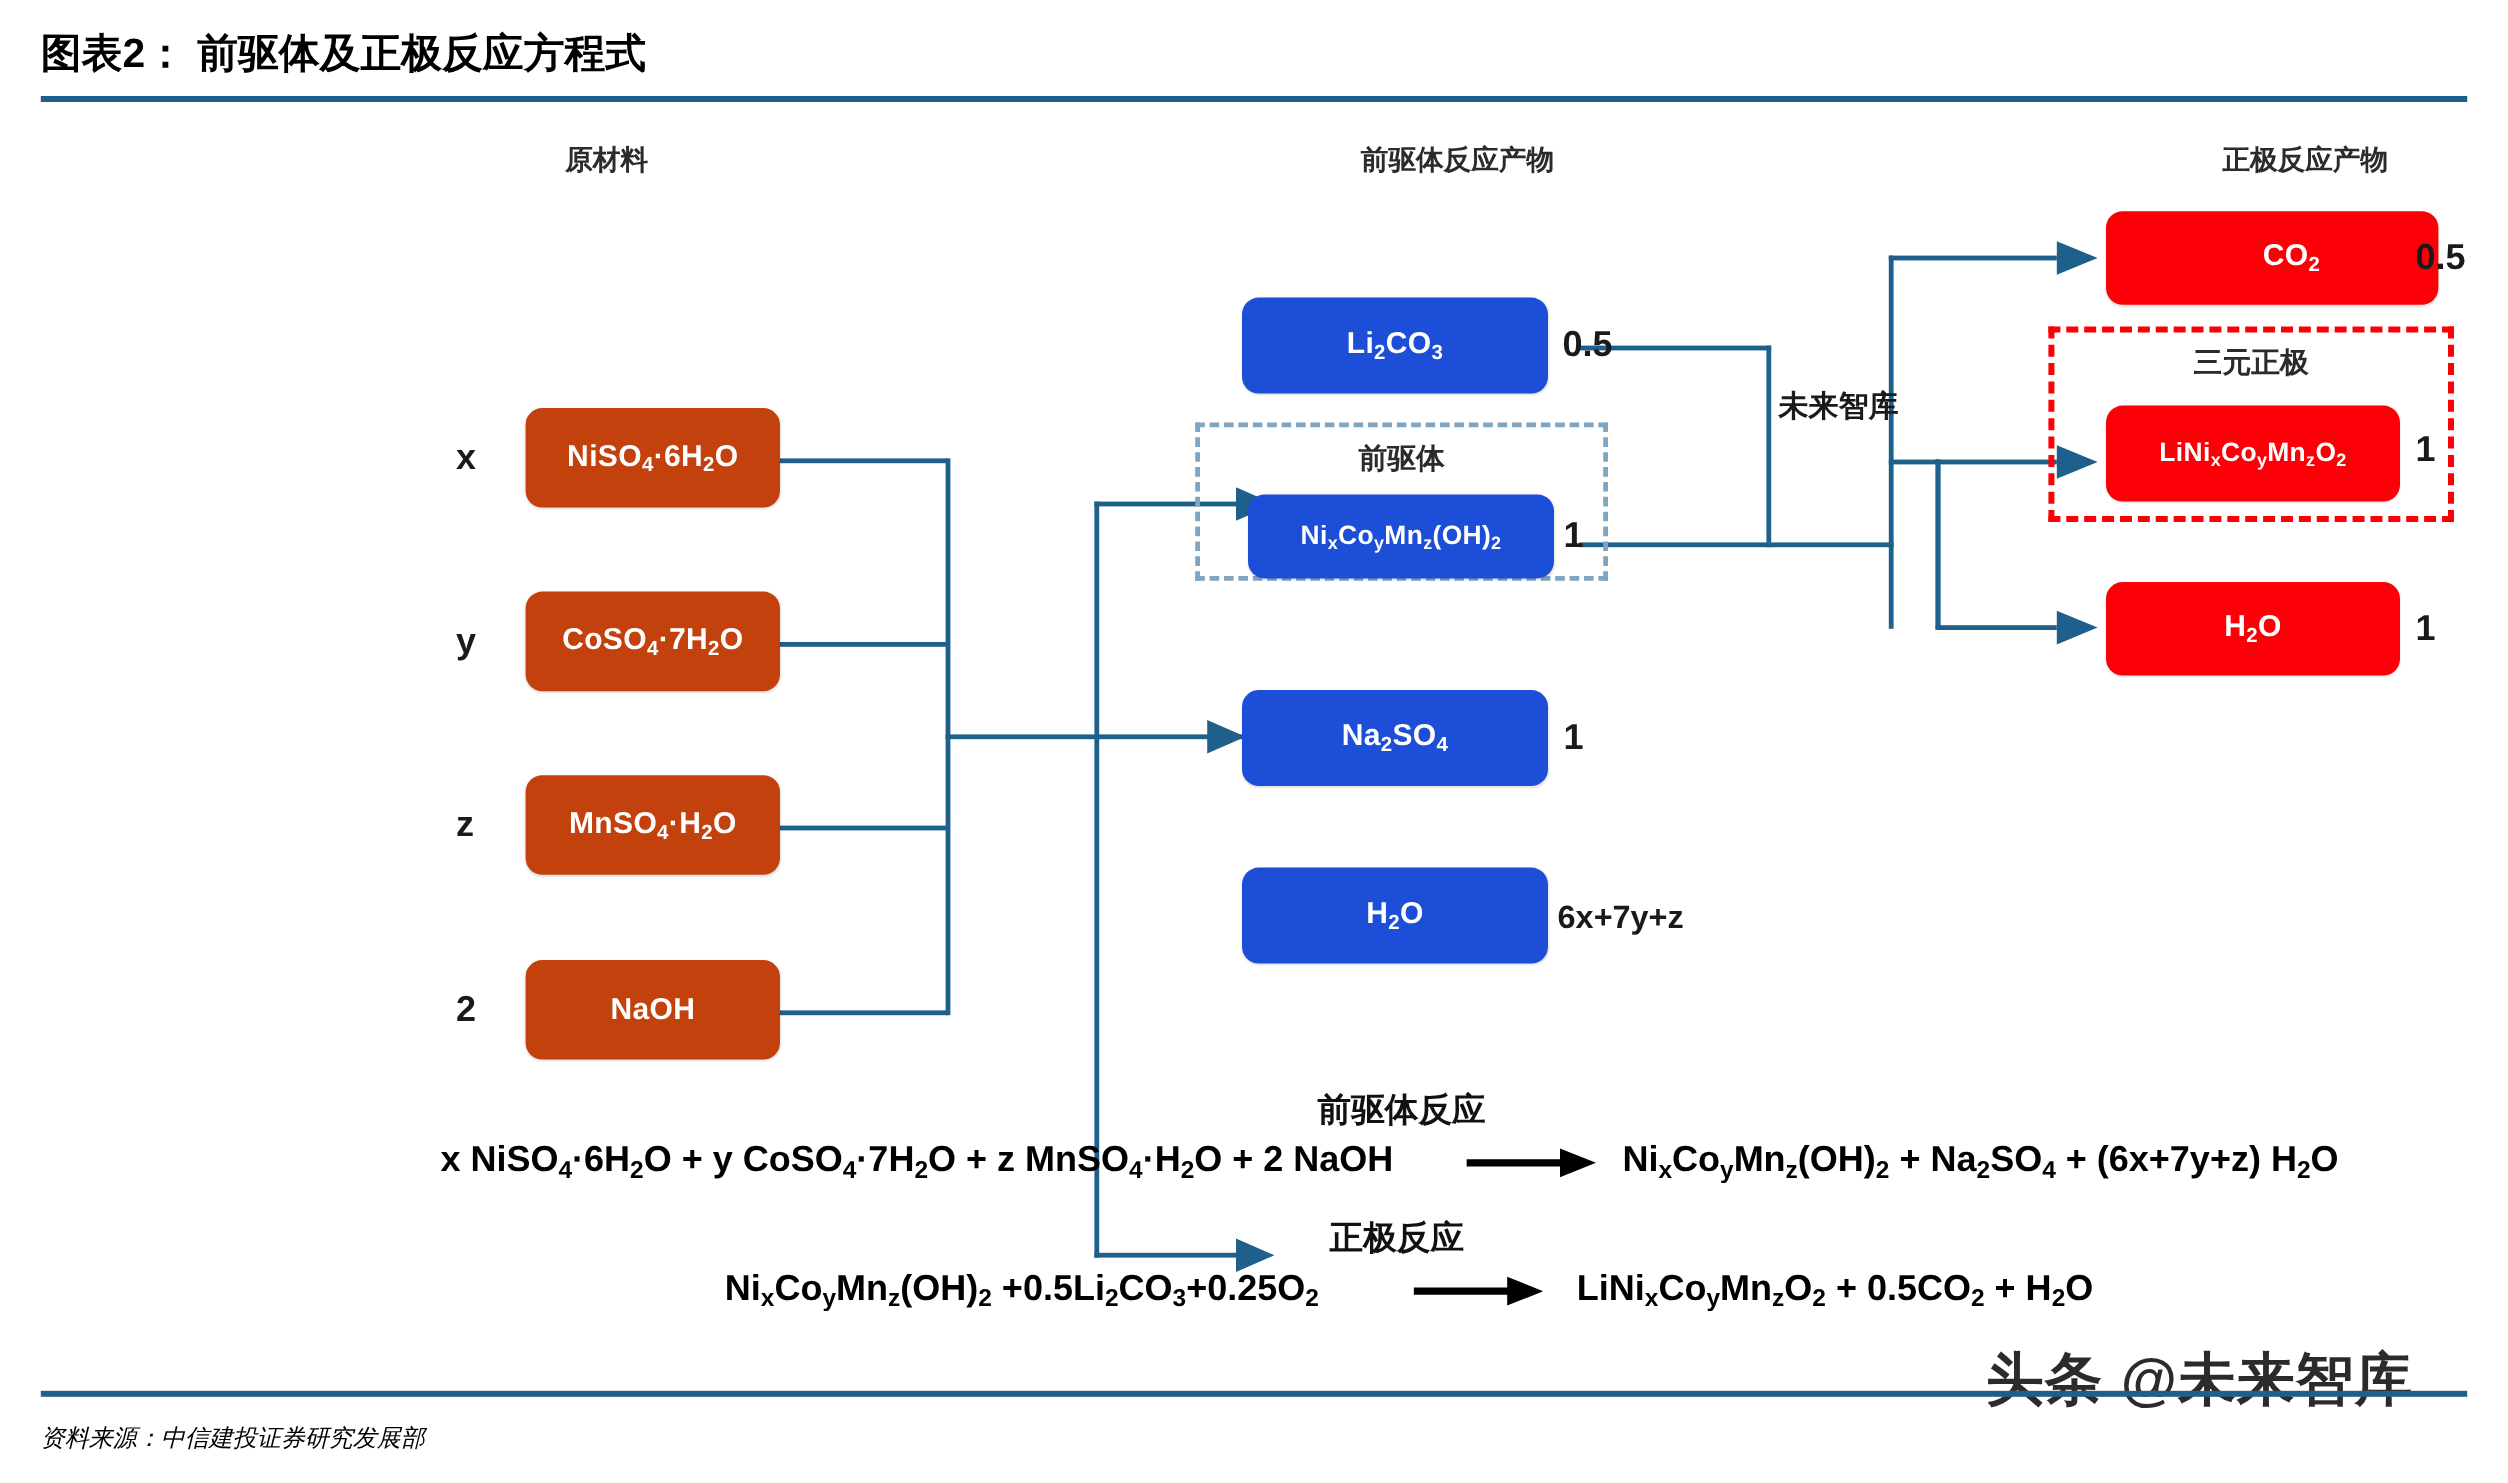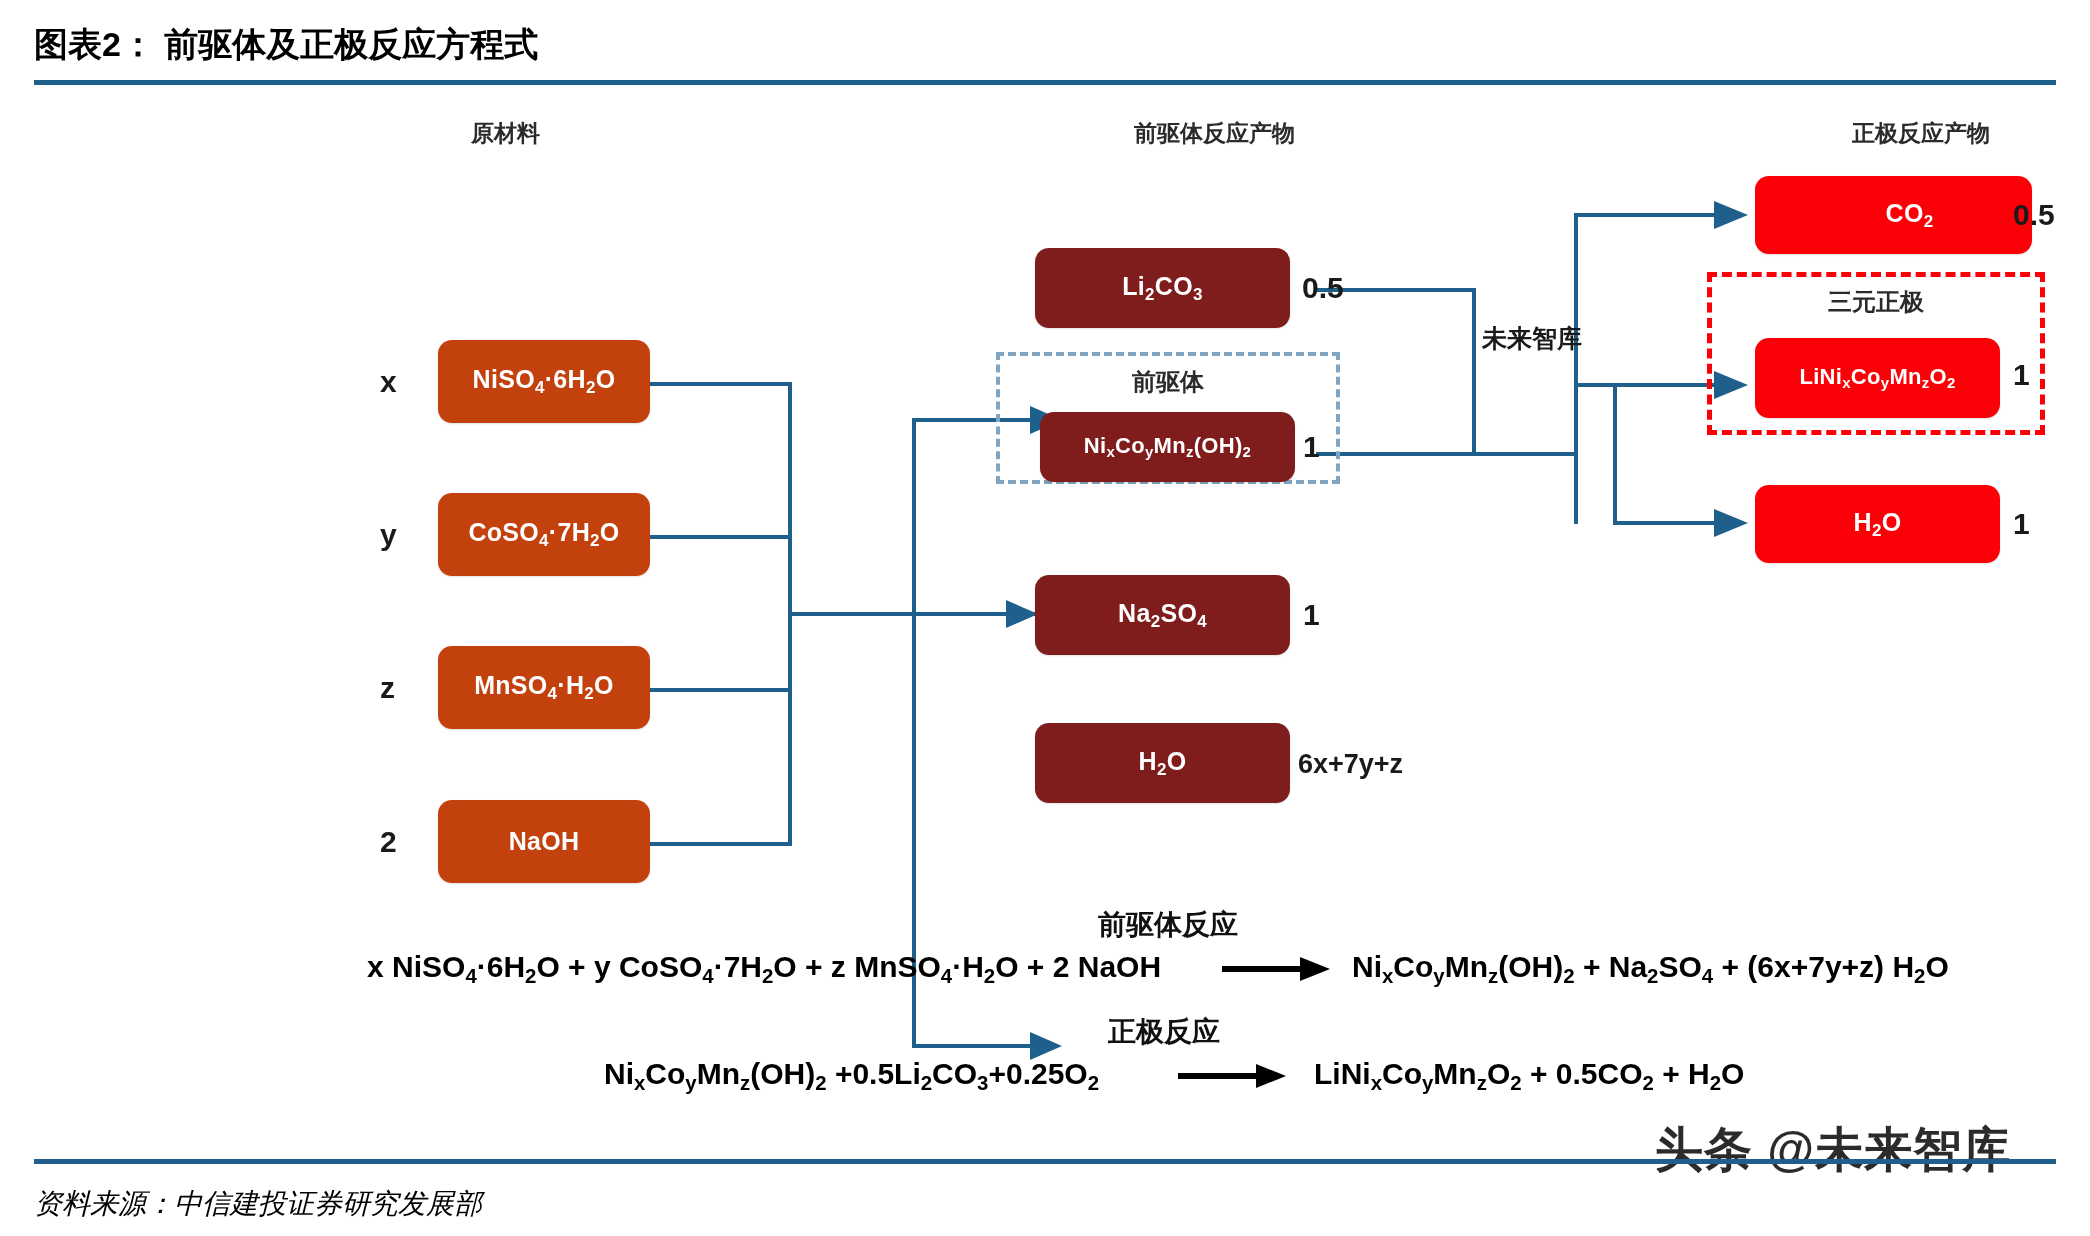--- a/index.html
+++ b/index.html
@@ -22,41 +22,41 @@
     position:absolute; left:34px; top:80px; width:2022px; height:5px;
     background:#1f5f8b;
   }
   .rule-bottom {
     position:absolute; left:34px; top:1159px; width:2022px; height:5px;
     background:#1f5f8b;
   }
   .source {
     position:absolute; left:34px; top:1185px;
     font-family:"Liberation Serif","DejaVu Serif",serif;
-    font-style:italic; font-size:28px; color:#000; white-space:nowrap;
+    font-style:italic; font-size:20px; color:#000; white-space:nowrap;
   }
 
   
   .colhead {
     position:absolute; font-size:23px; font-weight:bold; color:#2b2b2b;
     white-space:nowrap; text-align:right;
   }
 
   
   .node {
     position:absolute;
     border-radius:14px;
     display:flex; align-items:center; justify-content:center;
     color:#ffffff; font-weight:bold;
     font-size:25px; letter-spacing:0.3px;
     box-shadow:0 1px 2px rgba(0,0,0,0.12);
     text-align:center;
   }
   .node.pink { background:#c2410c; }
-  .node.blue { background:#7f1d1d; }
+  .node.blue { background:#1d4ed8; }
   .node.red  { background:#FB0007; }
 
   .coef {
     position:absolute;
     font-size:30px; font-weight:bold; color:#1a1a1a; white-space:nowrap;
   }
   .coef.small { font-size:27px; }
 
   .grouplabel {
     position:absolute; font-size:24px; font-weight:bold; color:#2b2b2b;

